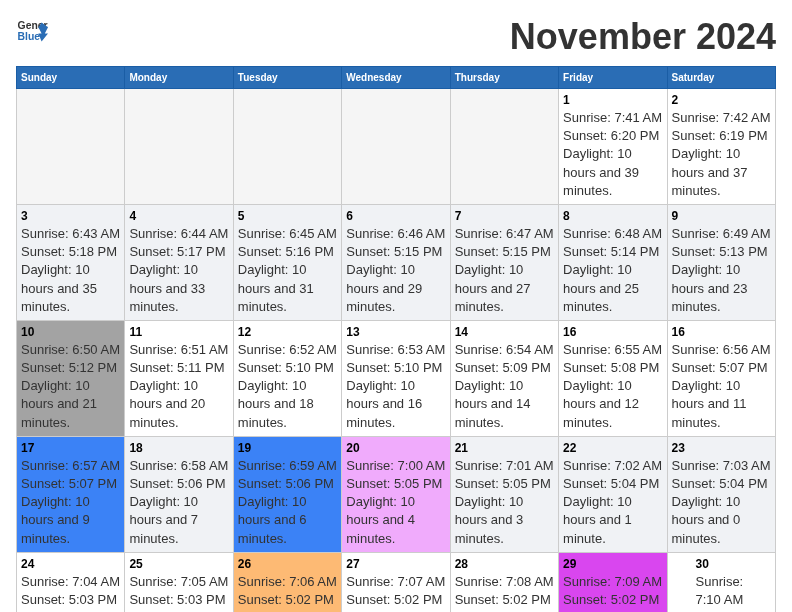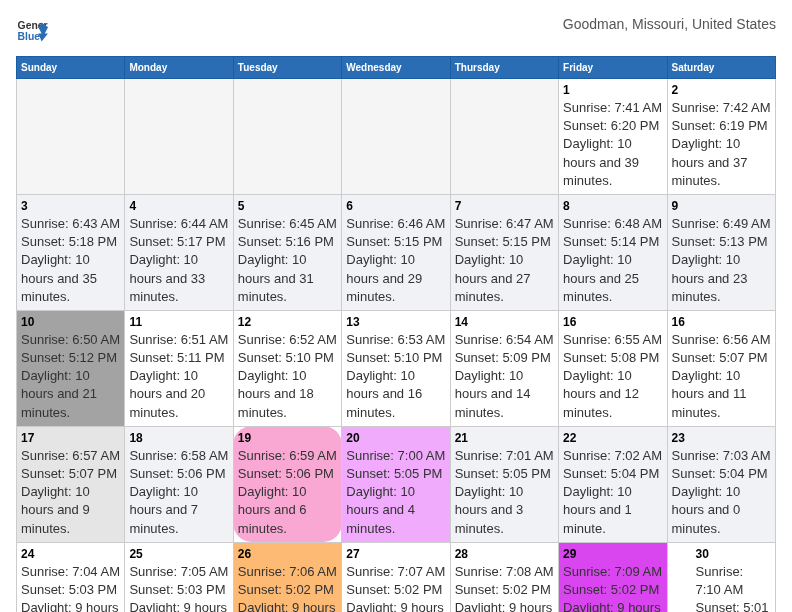--- a/index.html
+++ b/index.html
@@ -79,21 +79,21 @@
 
 <div class="header-area">
   <div class="logo">
     <svg class="logo-icon" viewBox="0 0 40 40" xmlns="http://www.w3.org/2000/svg">
       <text x="2" y="16" font-size="13" font-weight="bold" fill="#333" font-family="Arial">General</text>
       <text x="2" y="30" font-size="13" font-weight="bold" fill="#2a6db5" font-family="Arial">Blue</text>
       <polygon points="32,8 40,14 36,22 40,22 32,32 28,22 32,22 28,14" fill="#2a6db5"></polygon>
     </svg>
   </div>
   <div class="title-area">
-    <div class="location">Goodman, Missouri, United States</div>
+    <div class="month-title">November 2024</div>
   </div>
 </div>
 
 <table class="calendar">
   <thead>
     <tr>
       <th>Sunday</th>
       <th>Monday</th>
       <th>Tuesday</th>
       <th>Wednesday</th>
@@ -172,29 +172,29 @@
         <td style="background: rgb(255, 255, 255);">
           <div class="day-num">16</div>
           <div class="day-info">Sunrise: 6:55 AM<br>Sunset: 5:08 PM<br>Daylight: 10 hours and 12 minutes.</div>
         </td>
         <td style="background: rgb(255, 255, 255);">
           <div class="day-num">16</div>
           <div class="day-info">Sunrise: 6:56 AM<br>Sunset: 5:07 PM<br>Daylight: 10 hours and 11 minutes.</div>
         </td>
       </tr>
       <tr>
-        <td style="background: #e5e5e5;">
+        <td style="background: #3b82f6;">
           <div class="day-num">17</div>
           <div class="day-info">Sunrise: 6:57 AM<br>Sunset: 5:07 PM<br>Daylight: 10 hours and 9 minutes.</div>
         </td>
         <td style="background: rgb(240, 242, 245);">
           <div class="day-num">18</div>
           <div class="day-info">Sunrise: 6:58 AM<br>Sunset: 5:06 PM<br>Daylight: 10 hours and 7 minutes.</div>
         </td>
-        <td style="background: #f9a8d4; border-radius: 19px;">
+        <td style="background: #3b82f6;">
           <div class="day-num">19</div>
           <div class="day-info">Sunrise: 6:59 AM<br>Sunset: 5:06 PM<br>Daylight: 10 hours and 6 minutes.</div>
         </td>
         <td style="background: #f0abfc;">
           <div class="day-num">20</div>
           <div class="day-info">Sunrise: 7:00 AM<br>Sunset: 5:05 PM<br>Daylight: 10 hours and 4 minutes.</div>
         </td>
         <td style="background: rgb(240, 242, 245);">
           <div class="day-num">21</div>
           <div class="day-info">Sunrise: 7:01 AM<br>Sunset: 5:05 PM<br>Daylight: 10 hours and 3 minutes.</div>

